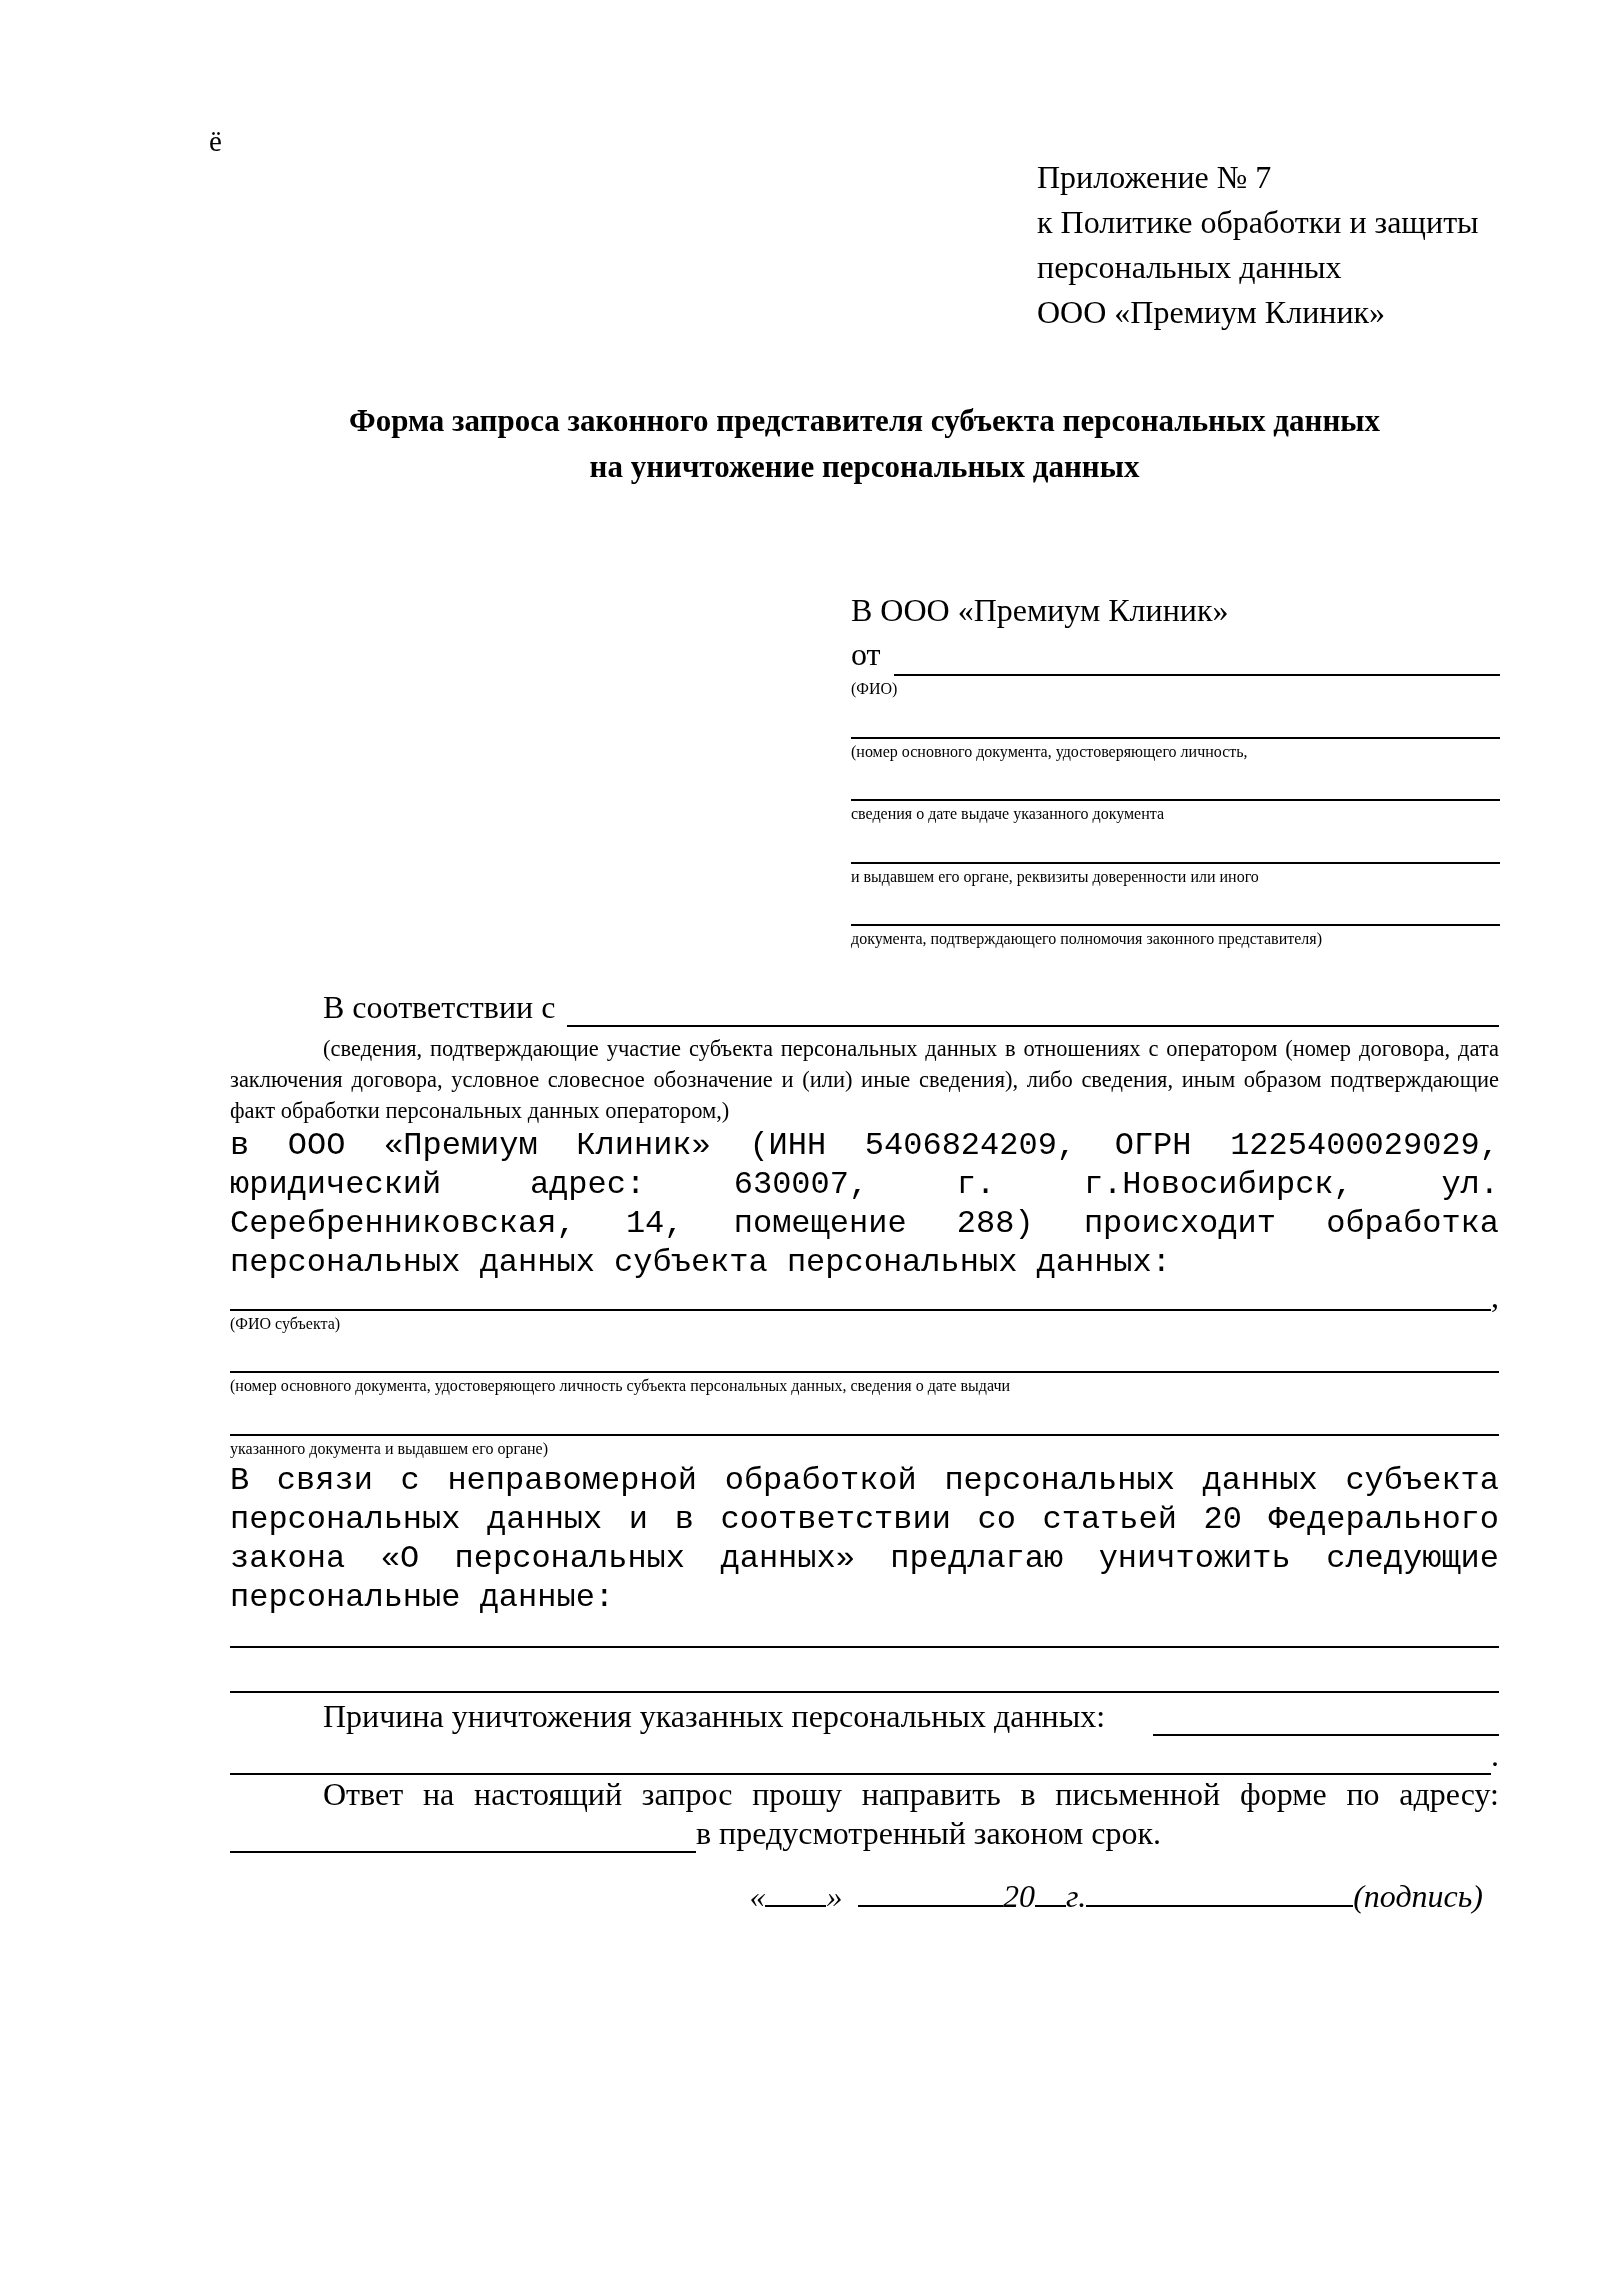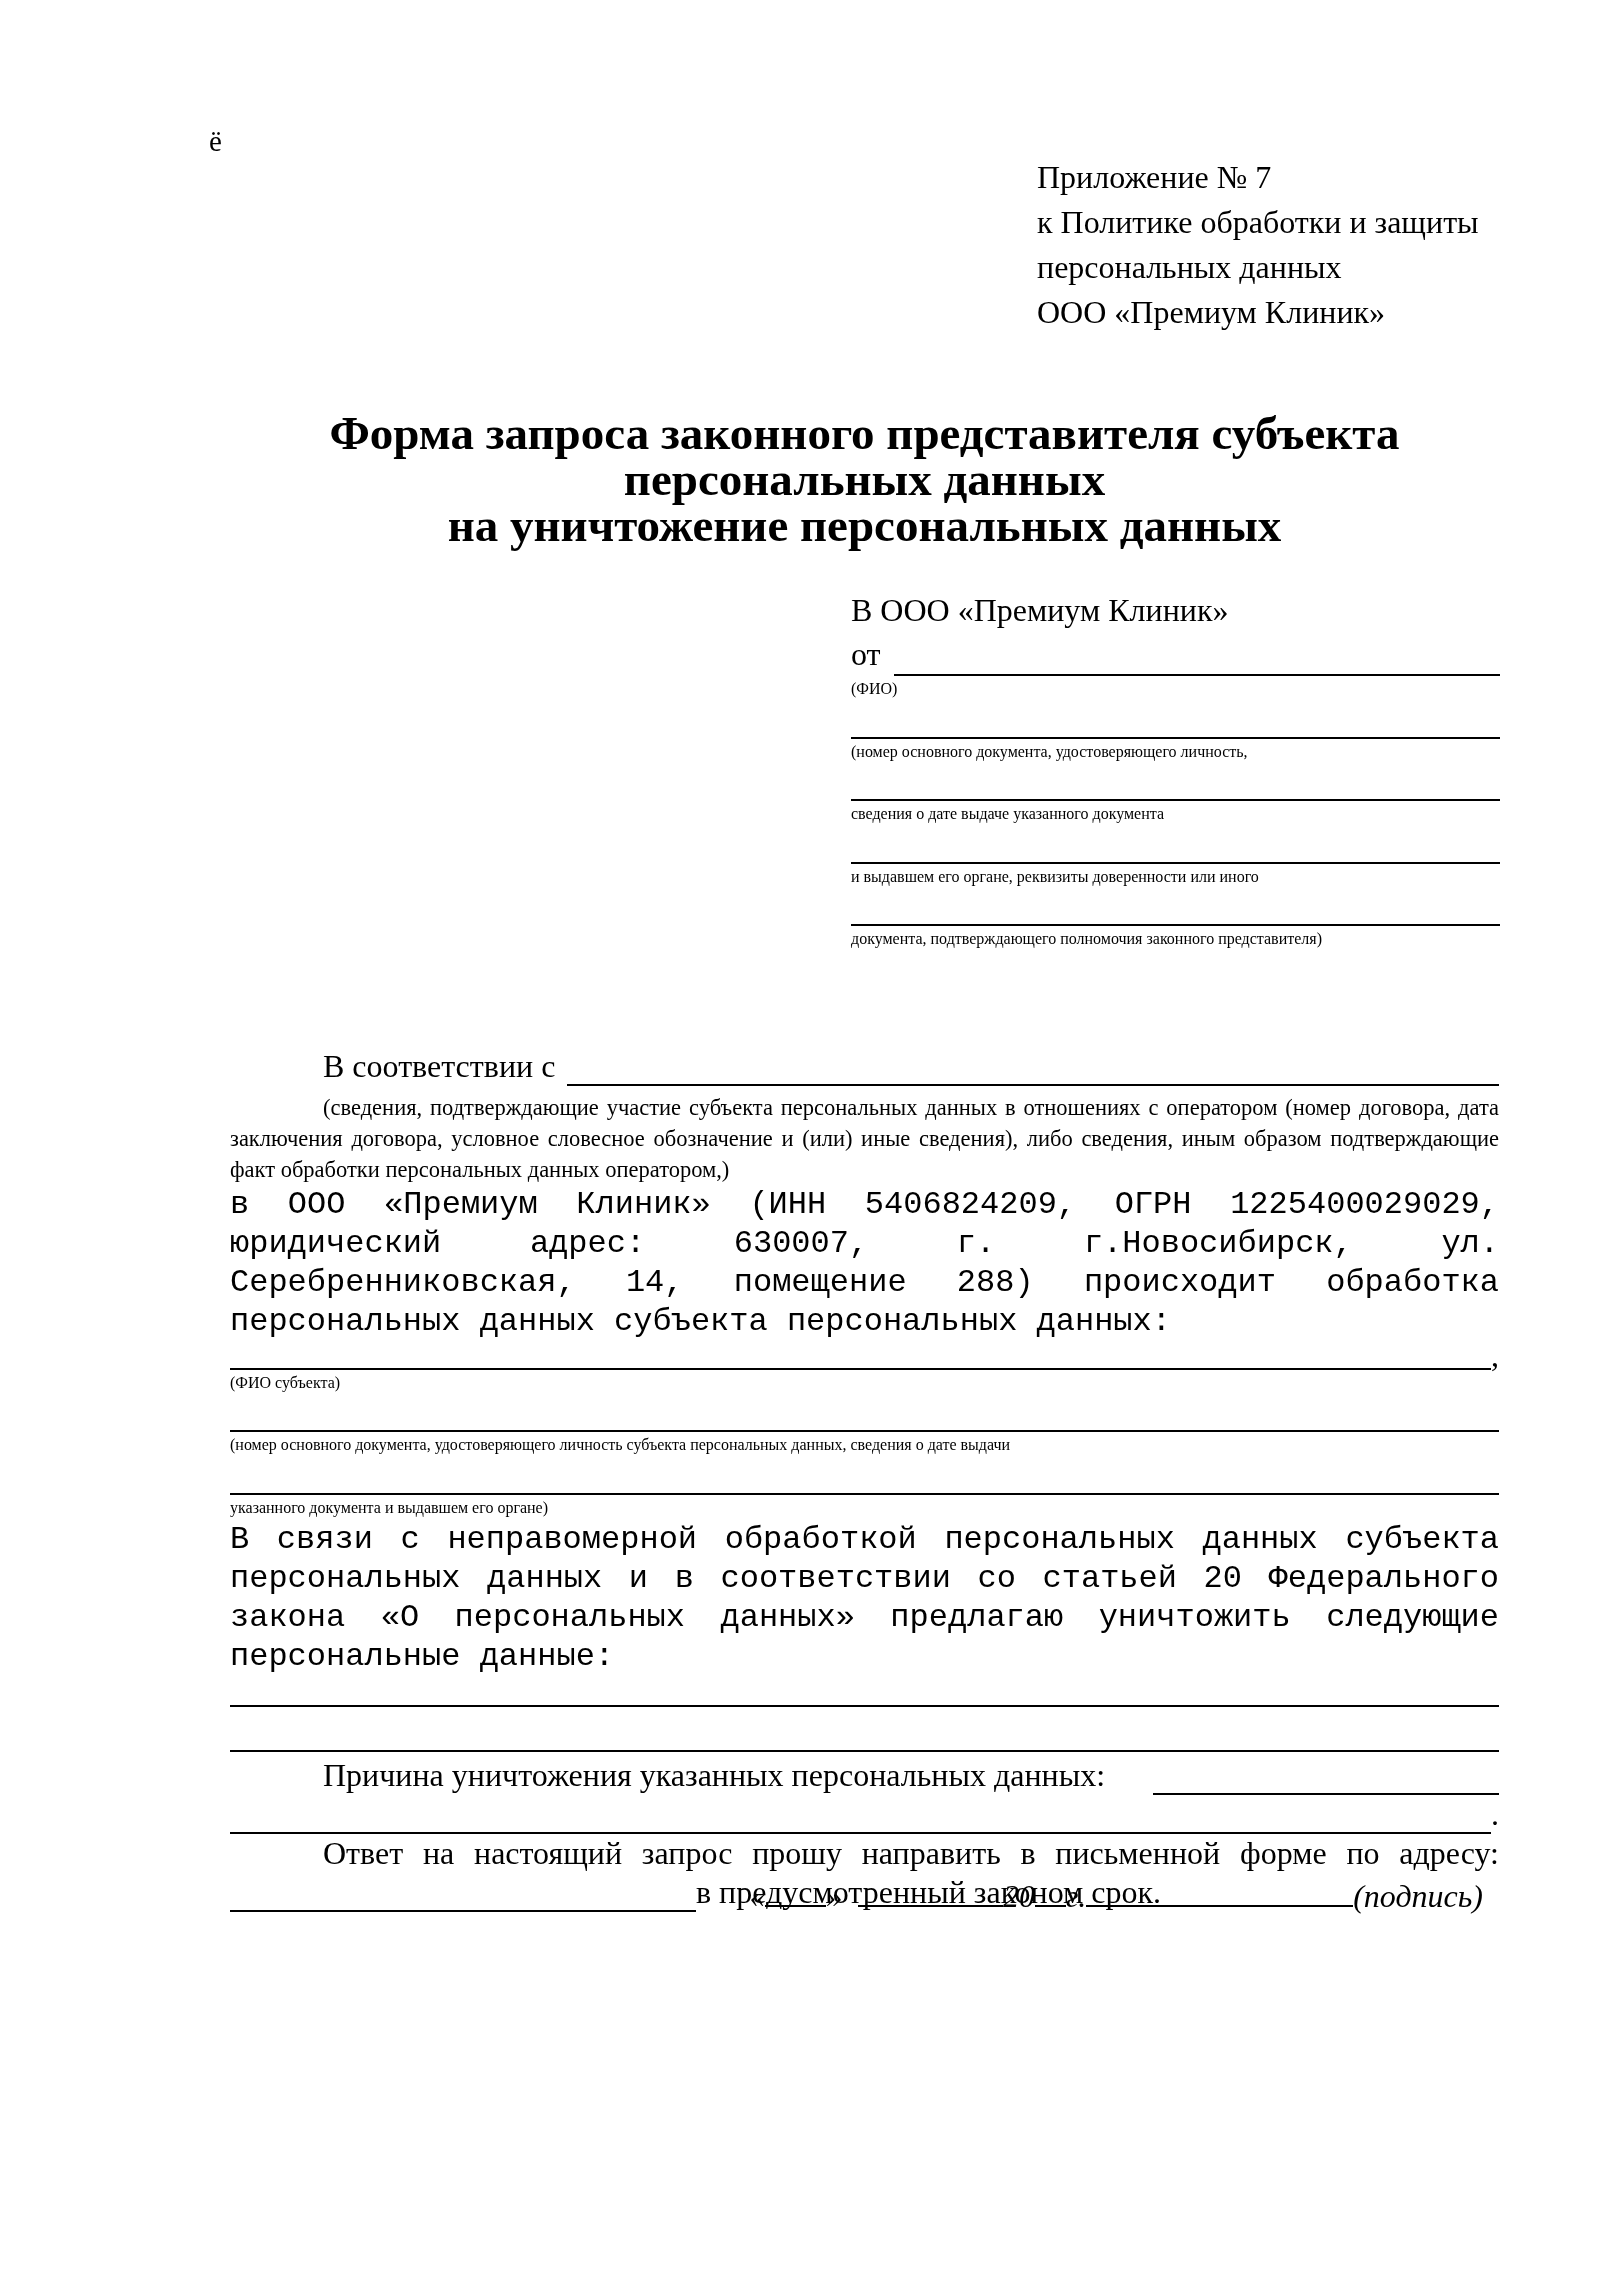--- a/index.html
+++ b/index.html
@@ -5,24 +5,24 @@
   * { margin:0; padding:0; box-sizing:border-box; }
   html, body { background:#ffffff; }
   .page {
     position:relative; width:1621px; height:2293px; background:#fff;
     font-family:"Liberation Serif","DejaVu Serif",serif; color:#000; overflow:hidden;
   }
   .corner { position:absolute; left:209px; top:125px; font-size:29px; }
   .header-block { position:absolute; left:1037px; top:155px; font-size:32px; line-height:45px; }
   .doc-title {
     position:absolute; left:230px; top:398px; width:1269px;
-    text-align:center; font-weight:bold; font-size:47px; line-height:46px;margin-top:12px;
+    text-align:center; font-weight:bold; font-size:31px; line-height:46px;
   }
   .addressee { position:absolute; left:851px; top:588px; width:649px; font-size:32px; line-height:44px; }
-  .body-block { position:absolute; left:230px; top:1047px; width:1269px; font-size:32px; line-height:39px; }
+  .body-block { position:absolute; left:230px; top:988px; width:1269px; font-size:32px; line-height:39px; }
   .footer { position:absolute; left:214px; top:1877px; width:1269px; font-size:32px; line-height:39px;
             display:flex; justify-content:flex-end; align-items:flex-end;font-style:italic; }
 
   .row-flex { display:flex; align-items:flex-end; }
   .fill { flex:1 1 auto; border-bottom:2.9px solid #000; }
   .from-label { margin-right:13.7px; }
   .lbl { margin-right:11.8px; white-space:nowrap; }
   .pad-indent { padding-left:93px; }
 
   .f-line { height:37px; border-bottom:2.9px solid #000; }

